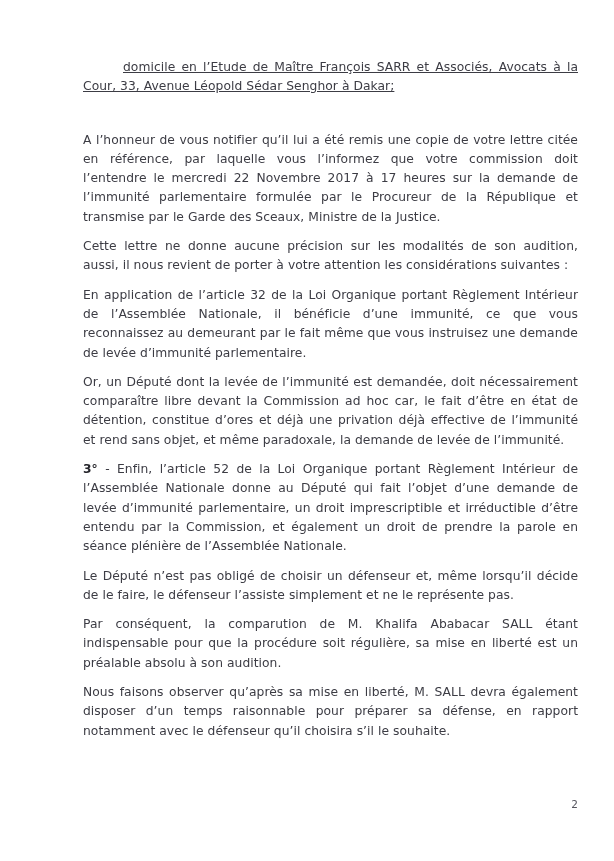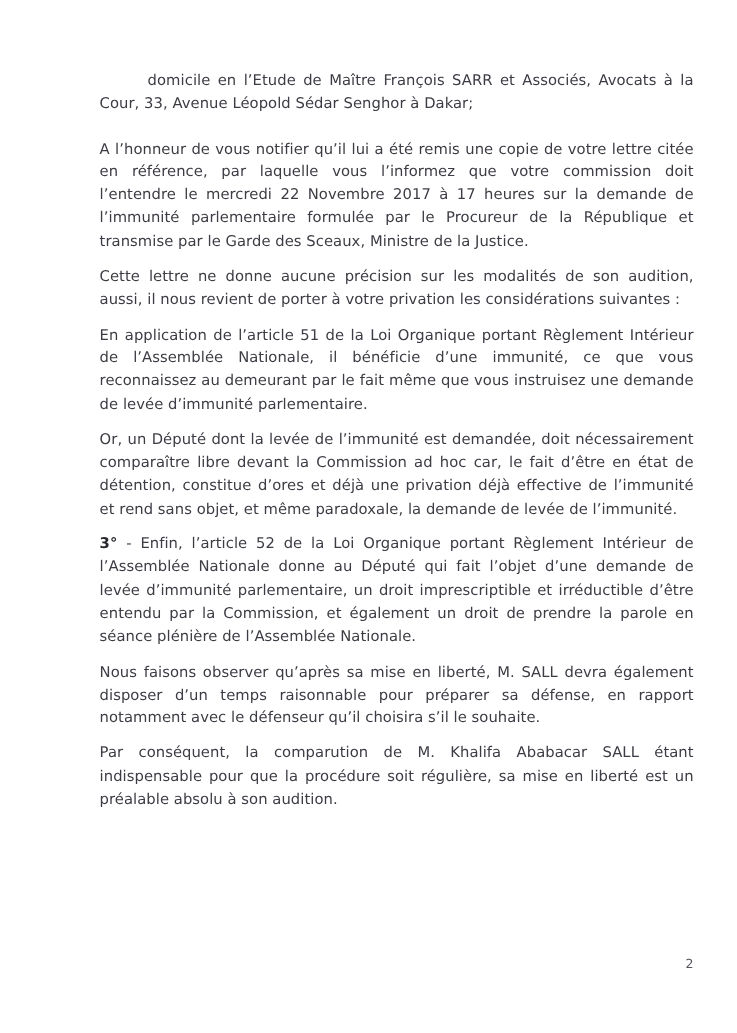--- a/index.html
+++ b/index.html
@@ -31,21 +31,22 @@
     text-align: justify;
     text-justify: inter-word;
     letter-spacing: 0.05px;
     -webkit-font-smoothing: antialiased;
   }
   .para:last-child {
     margin-bottom: 0;
   }
   .para-indent {
     text-indent: 40px;
-    margin-bottom: 18px;
+    margin-bottom: 34px;
+    text-decoration: underline;
   }
   .marker {
     font-weight: bold;
     color: #26262c;
   }
   .page-number {
     position: absolute;
     right: 36px;
     top: 798px;
     font-size: 10.5px;
@@ -53,21 +54,22 @@
     font-family: "DejaVu Sans", sans-serif;
   }
 </style>
 </head>
 <body>
 
 <div class="page">
   <div class="doc-body">
       <p class="para para-indent"><span>domicile en l’Etude de Maître François SARR et Associés, Avocats à la Cour, 33, Avenue Léopold Sédar Senghor à Dakar;</span></p>
       <p class="para"><span>A l’honneur de vous notifier qu’il lui a été remis une copie de votre lettre citée en référence, par laquelle vous l’informez que votre commission doit l’entendre le mercredi 22 Novembre 2017 à 17 heures sur la demande de l’immunité parlementaire formulée par le Procureur de la République et transmise par le Garde des Sceaux, Ministre de la Justice.</span></p>
-      <p class="para"><span>Cette lettre ne donne aucune précision sur les modalités de son audition, aussi, il nous revient de porter à votre privation les considérations suivantes :</span></p>
-      <p class="para"><span>En application de l’article 51 de la Loi Organique portant Règlement Intérieur de l’Assemblée Nationale, il bénéficie d’une immunité, ce que vous reconnaissez au demeurant par le fait même que vous instruisez une demande de levée d’immunité parlementaire.</span></p>
+      <p class="para"><span>Cette lettre ne donne aucune précision sur les modalités de son audition, aussi, il nous revient de porter à votre attention les considérations suivantes :</span></p>
+      <p class="para"><span>En application de l’article 32 de la Loi Organique portant Règlement Intérieur de l’Assemblée Nationale, il bénéficie d’une immunité, ce que vous reconnaissez au demeurant par le fait même que vous instruisez une demande de levée d’immunité parlementaire.</span></p>
       <p class="para"><span>Or, un Député dont la levée de l’immunité est demandée, doit nécessairement comparaître libre devant la Commission ad hoc car, le fait d’être en état de détention, constitue d’ores et déjà une privation déjà effective de l’immunité et rend sans objet, et même paradoxale, la demande de levée de l’immunité.</span></p>
       <p class="para"><span class="marker">3°</span><span> - Enfin, l’article 52 de la Loi Organique portant Règlement Intérieur de l’Assemblée Nationale donne au Député qui fait l’objet d’une demande de levée d’immunité parlementaire, un droit imprescriptible et irréductible d’être entendu par la Commission, et également un droit de prendre la parole en séance plénière de l’Assemblée Nationale.</span></p>
+      <p class="para"><span>Le Député n’est pas obligé de choisir un défenseur et, même lorsqu’il décide de le faire, le défenseur l’assiste simplement et ne le représente pas.</span></p>
+      <p class="para"><span>Par conséquent, la comparution de M. Khalifa Ababacar SALL étant indispensable pour que la procédure soit régulière, sa mise en liberté est un préalable absolu à son audition.</span></p>
       <p class="para"><span>Nous faisons observer qu’après sa mise en liberté, M. SALL devra également disposer d’un temps raisonnable pour préparer sa défense, en rapport notamment avec le défenseur qu’il choisira s’il le souhaite.</span></p>
-      <p class="para"><span>Par conséquent, la comparution de M. Khalifa Ababacar SALL étant indispensable pour que la procédure soit régulière, sa mise en liberté est un préalable absolu à son audition.</span></p>
     </div>
   <div class="page-number">2</div>
 </div>
 
 </body></html>

